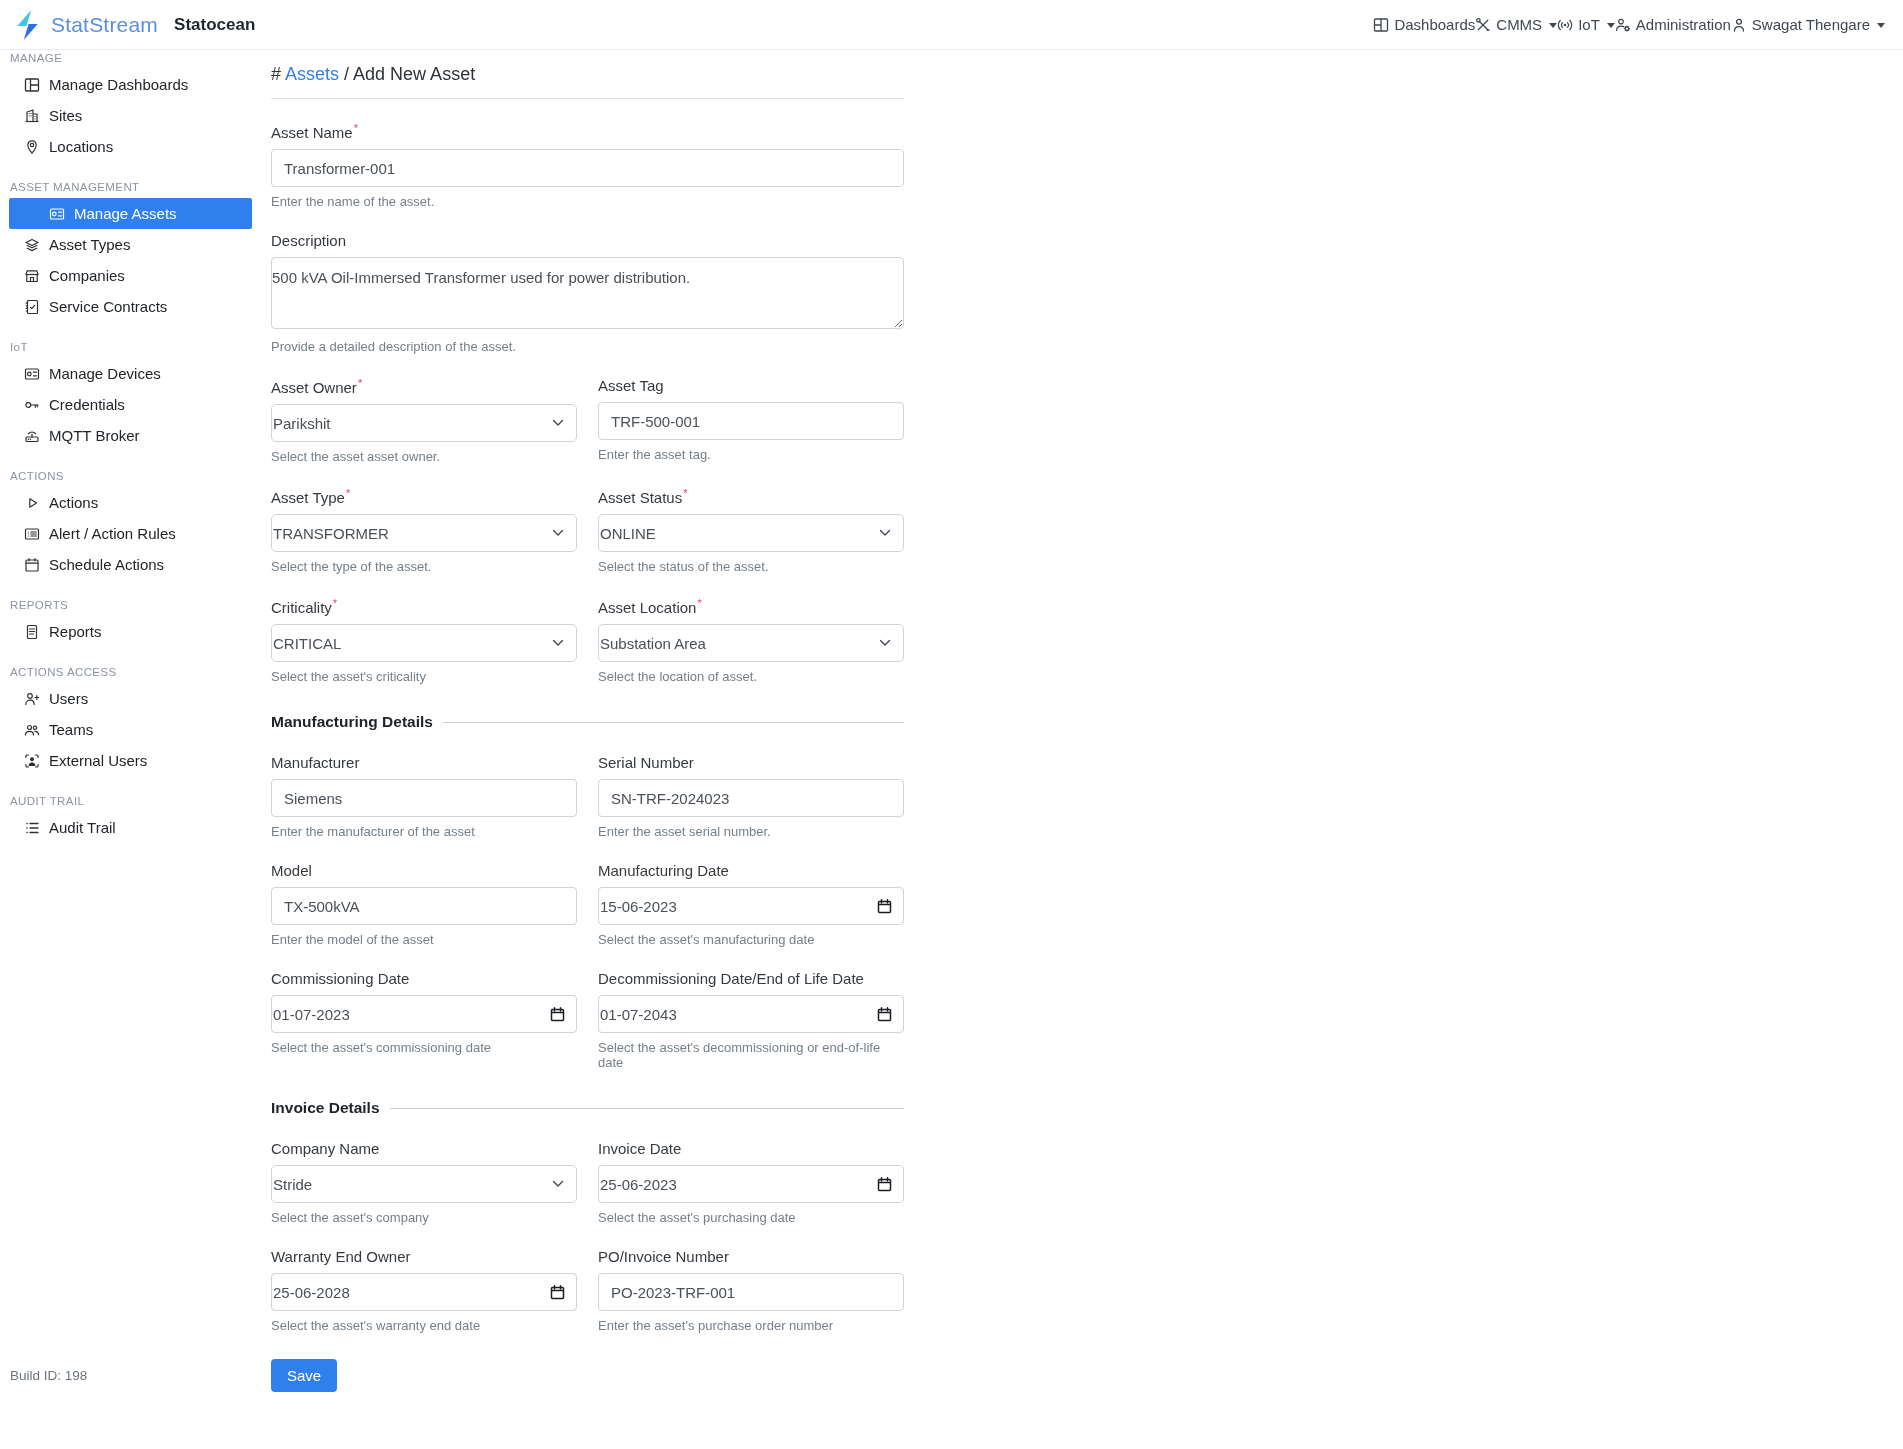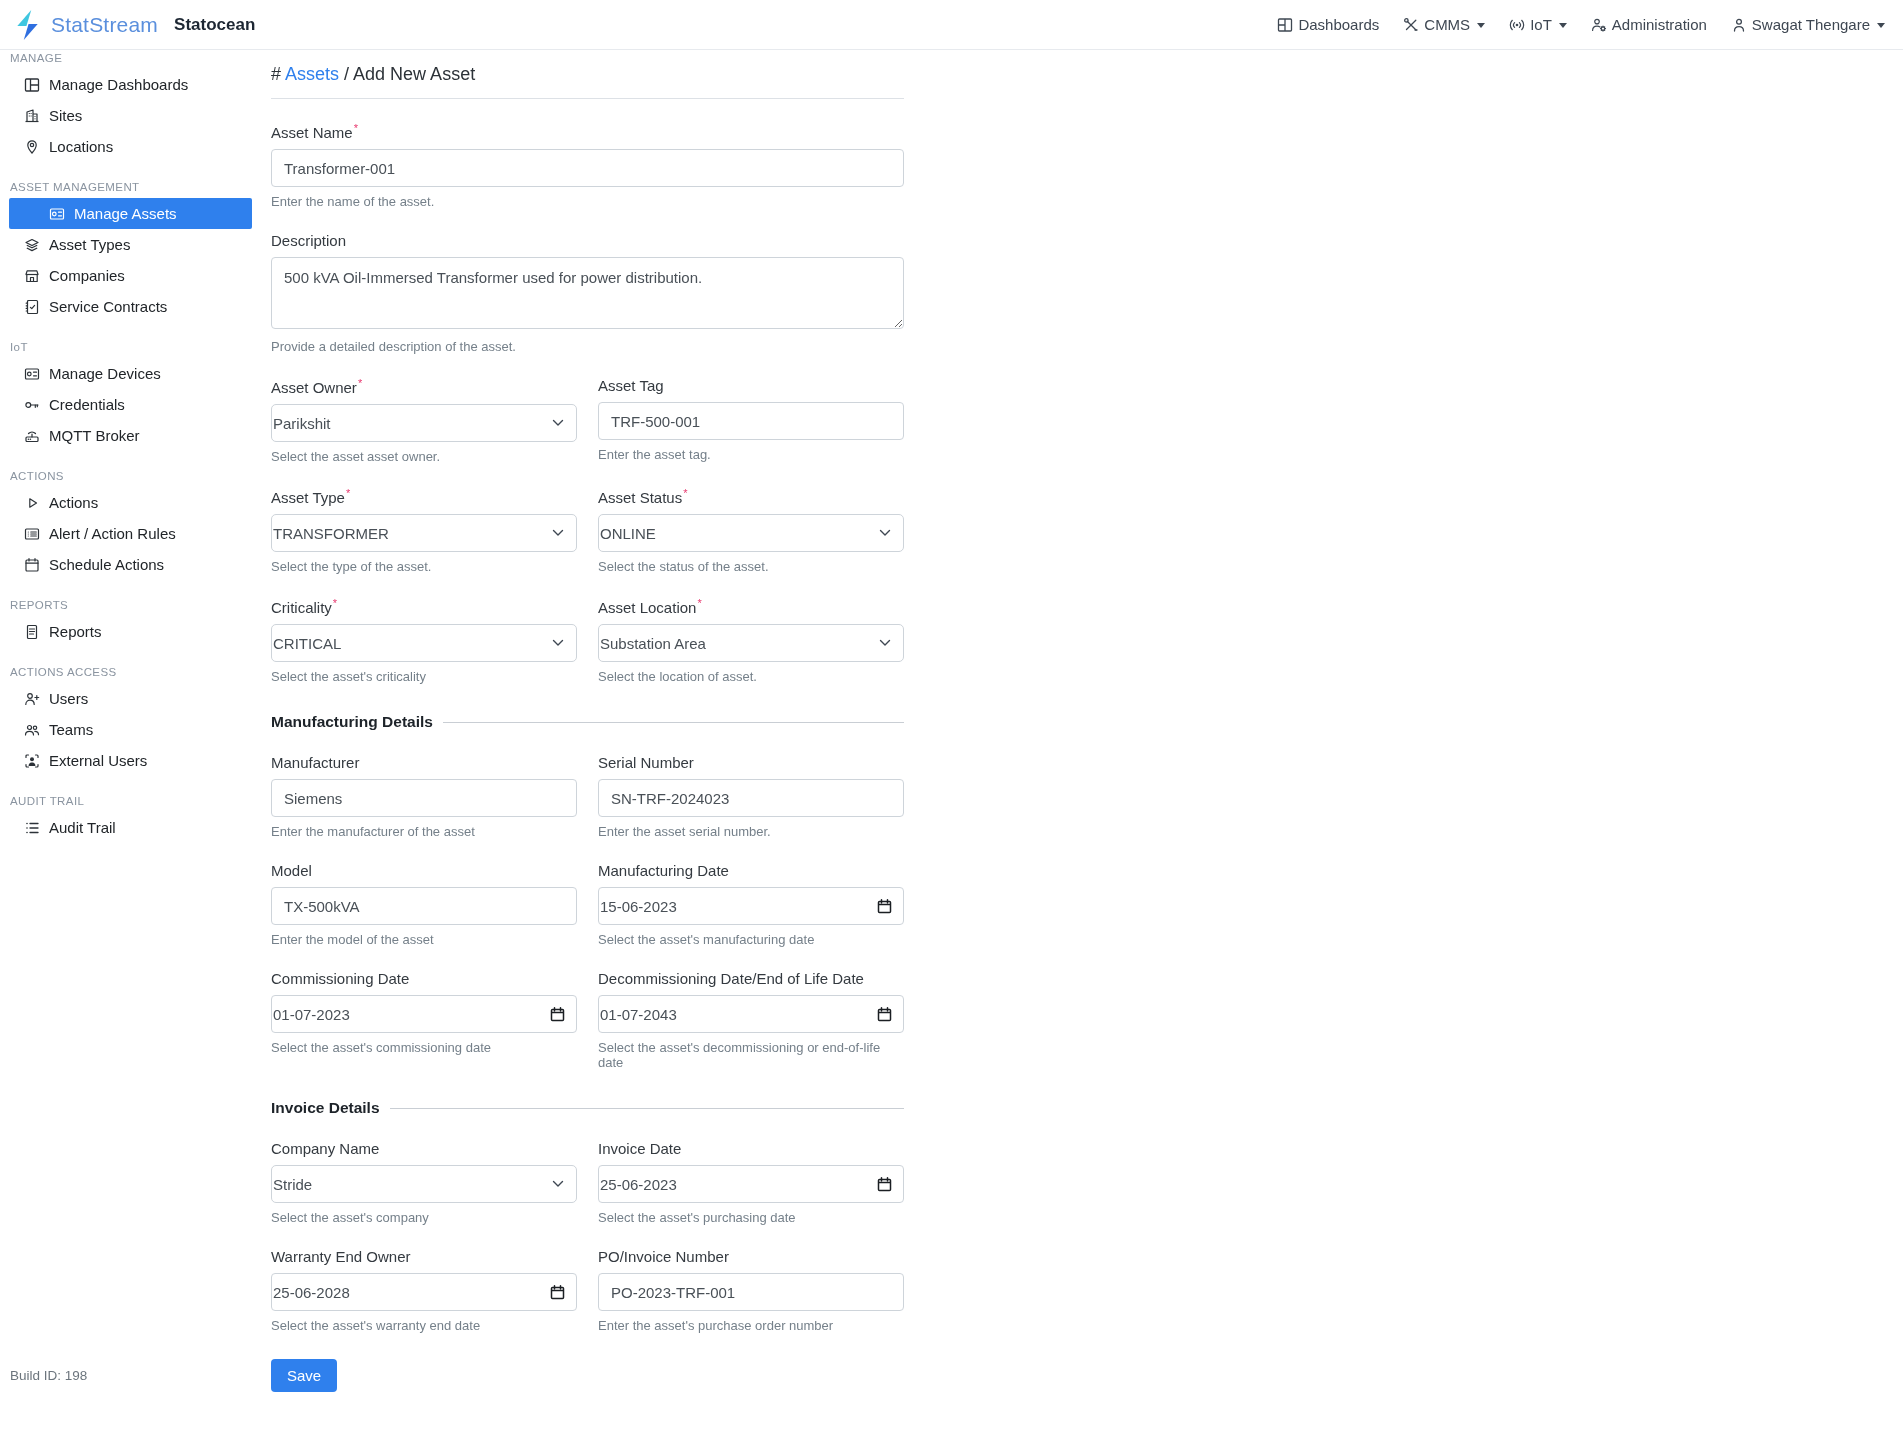--- a/index.html
+++ b/index.html
@@ -21,21 +21,21 @@
     font-size:15px;
   }
   
   .navbar{
     height:50px;display:flex;align-items:center;justify-content:space-between;
     padding:0 18px 0 14px;border-bottom:1px solid #e7eaee;background:#fff;
   }
   .brand{display:flex;align-items:center;gap:10px;cursor:pointer;}
   .brand-word{font-size:21px;color:#5a8fdd;letter-spacing:.2px;}
   .brand-app{font-size:17px;font-weight:700;color:#1d2733;margin-left:6px;}
-  .nav-right{display:flex;align-items:center;gap:24px;}
+  .nav-right{display:flex;align-items:center;}
   .nav-item{display:flex;align-items:center;gap:5px;color:var(--navtext);cursor:pointer;}
   .nicon{display:flex;align-items:center;color:var(--navtext);}
   .caret{width:0;height:0;border-left:4px solid transparent;border-right:4px solid transparent;
     border-top:5px solid var(--navtext);margin-left:2px;margin-top:2px;}
   
   .sidebar{position:absolute;top:33px;left:0;width:252px;}
   .side-heading{font-size:11.5px;color:#8a94a0;letter-spacing:.4px;margin:19px 0 5px 10px;}
   .side-item{
     display:flex;align-items:center;gap:9px;margin-left:9px;padding:7px 8px 7px 15px;
     color:var(--ink);cursor:pointer;text-decoration:none;
@@ -49,21 +49,21 @@
   .breadcrumb .bc-link{color:var(--accent);cursor:pointer;}
   .top-rule{border:none;border-top:1px solid var(--divider);margin:13px 0 0 0;}
   .fgroup{margin-top:23px;}
   .fgroup label{display:block;font-size:15px;color:var(--label);margin-bottom:8px;}
   .req{color:var(--req);font-size:11px;vertical-align:super;margin-left:1px;}
   .tinput,.select,.datefield,textarea.tarea{
     width:100%;border:1px solid var(--border);border-radius:4px;background:#fff;
     font-size:15px;color:#495057;font-family:inherit;
   }
   .tinput{height:38px;padding:0 12px;}
-  textarea.tarea{height:72px;padding:9px 12px;resize:vertical;line-height:1.4;}
+  textarea.tarea{height:72px;padding:9px 0;resize:vertical;line-height:1.4;}
   .select,.datefield{height:38px;display:flex;align-items:center;padding:0 1px;position:relative;cursor:pointer;}
   .select{border-radius:5px;}
   .sel-chevron{position:absolute;right:12px;top:12px;color:#3e4752;display:flex;}
   .cal{position:absolute;right:11px;top:11px;color:#1b1f23;display:flex;}
   .helper{font-size:13px;color:var(--helper);margin-top:7px;}
   .row2{display:grid;grid-template-columns:1fr 1fr;column-gap:21px;}
   .section-head{display:flex;align-items:center;margin-top:29px;}
   .sh-text{font-weight:700;font-size:15.5px;color:#1d2329;white-space:nowrap;}
   .sh-line{flex:1;height:1px;background:#c9ced4;margin-left:10px;}
   .save-btn{

